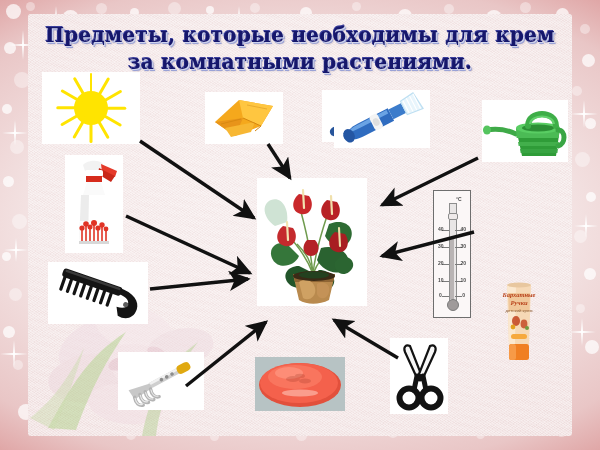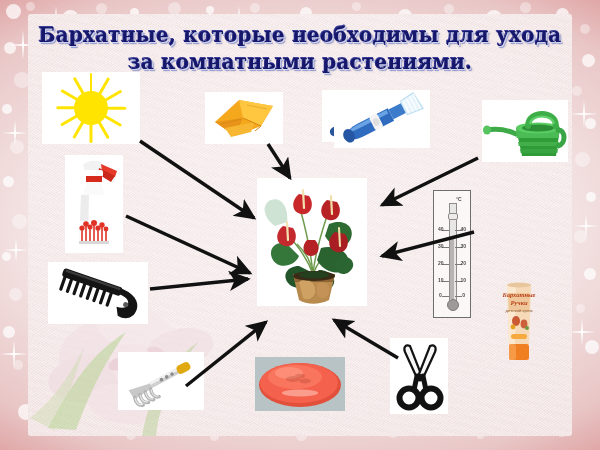--- a/index.html
+++ b/index.html
@@ -169,21 +169,21 @@
       <ellipse cx="150" cy="70" rx="34" ry="19" fill="#efdce2" transform="rotate(-12 150 70)"></ellipse>
       <ellipse cx="96" cy="126" rx="38" ry="20" fill="#f2dfe4" transform="rotate(6 96 126)"></ellipse>
       <path d="M18 150 C40 110 58 78 96 54 C70 92 58 120 46 152 Z" fill="#9ac86a" opacity=".75"></path>
       <path d="M112 158 C120 118 132 90 168 64 C140 100 130 126 126 158 Z" fill="#8dc25f" opacity=".6"></path>
       <path d="M0 140 C26 120 40 96 54 70 C44 104 34 128 24 152 Z" fill="#a7cf7b" opacity=".5"></path>
       <ellipse cx="88" cy="86" rx="10" ry="6" fill="#e2bcc8" transform="rotate(-20 88 86)"></ellipse>
       <ellipse cx="126" cy="74" rx="9" ry="5" fill="#e4c2cd" transform="rotate(18 126 74)"></ellipse>
     </g>
   </svg>
 
-  <div id="title">Бархатные, которые необходимы для ухода за комнатными растениями.</div>
+  <div id="title">Предметы, которые необходимы для крем за комнатными растениями.</div>
 
   <svg id="arrows" viewBox="0 0 600 450">
     <defs>
       <marker id="ah" markerWidth="7" markerHeight="7" refX="5.6" refY="3" orient="auto" markerUnits="strokeWidth">
         <path d="M0,0 L6.4,3 L0,6 L1.6,3 Z" fill="#111111"></path>
       </marker>
     </defs>
     <g stroke="#111111" stroke-width="3.4" fill="none" marker-end="url(#ah)" stroke-linecap="butt">
 
       <line x1="140" y1="141" x2="254" y2="218"></line>

